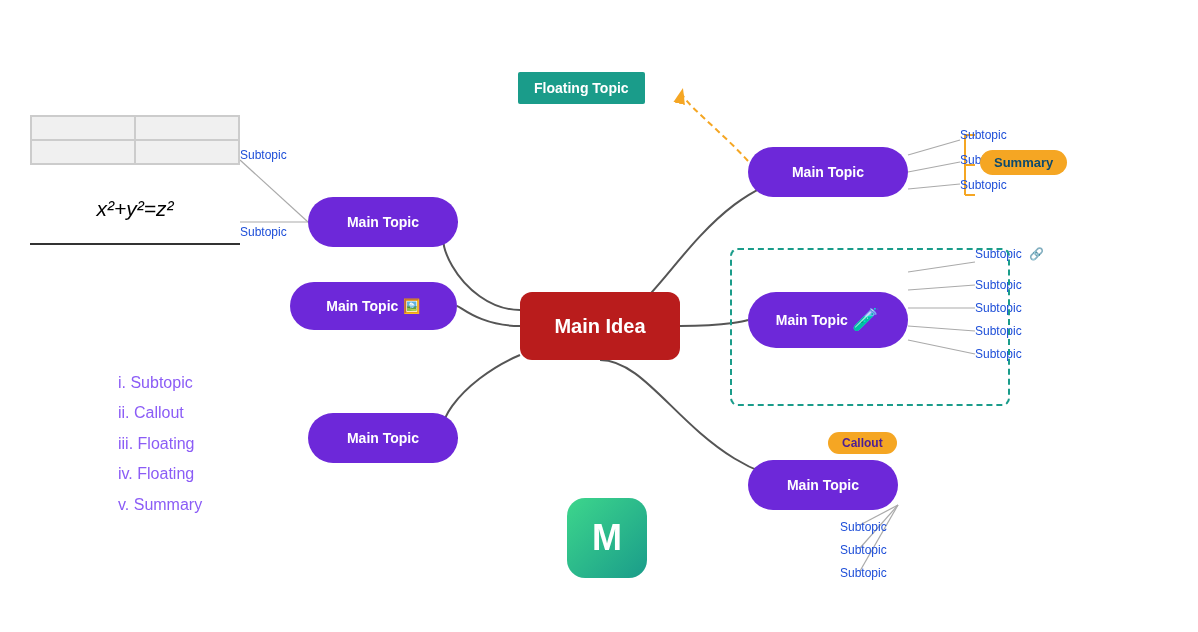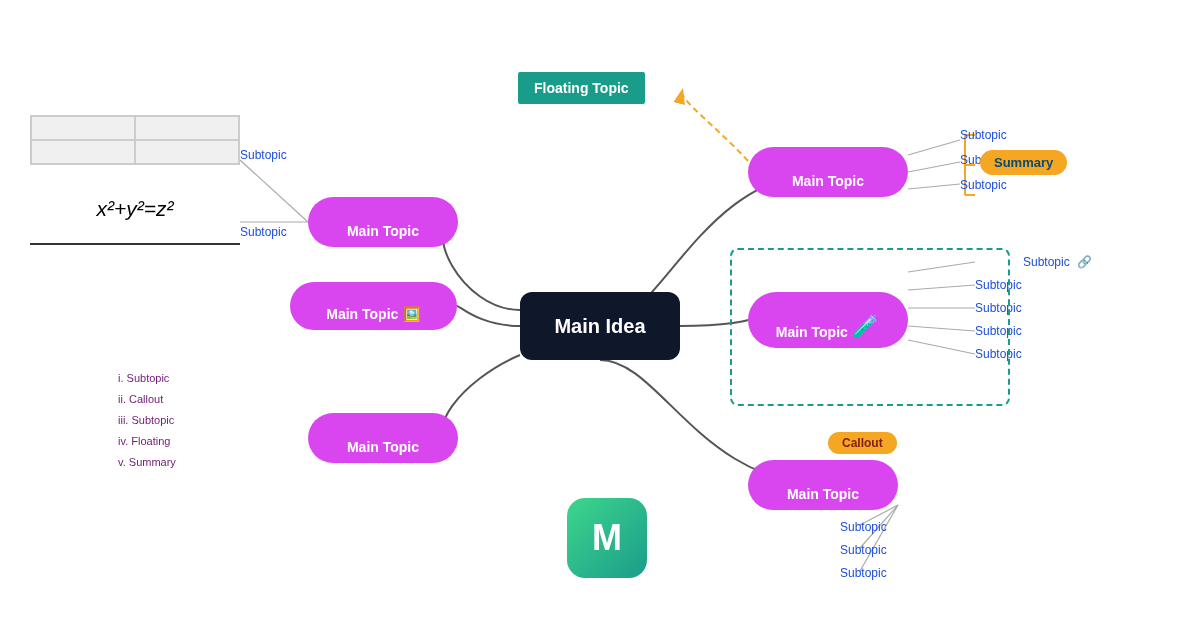--- a/index.html
+++ b/index.html
@@ -18,41 +18,40 @@
       height: 632px;
       pointer-events: none;
     }
     .node {
       position: absolute;
       display: flex;
       align-items: center;
       justify-content: center;
     }
     .main-idea {
-      background: #0f172a;
+      background: #b91c1c;
       color: white;
       font-weight: bold;
       font-size: 20px;
       border-radius: 12px;
       width: 160px;
       height: 68px;
       left: 520px;
       top: 292px;
       z-index: 10;
     }
     .main-topic {
-      background: #d946ef;
+      background: #6d28d9;
       color: white;
       font-weight: bold;
       font-size: 14px;
       border-radius: 30px;
       padding: 8px 18px;
       white-space: nowrap;
       z-index: 10;
-      align-items: flex-end;
     }
     
     .mt-top-right {
       left: 748px;
       top: 147px;
       width: 160px;
       height: 50px;
     }
     
     .mt-mid-right {
@@ -129,21 +128,21 @@
       left: 730px;
       top: 248px;
       width: 280px;
       height: 158px;
       z-index: 4;
     }
     
     .callout-bubble {
       position: absolute;
       background: #f5a623;
-      color: #7f1d1d;
+      color: #4c1d95;
       border-radius: 20px;
       padding: 4px 14px;
       font-size: 12px;
       font-weight: bold;
       left: 828px;
       top: 432px;
       white-space: nowrap;
       z-index: 15;
     }
     
@@ -198,22 +197,22 @@
       background: #f0f0f0;
     }
     
     .ordered-subtopics {
       position: absolute;
       left: 118px;
       top: 368px;
       z-index: 10;
     }
     .ordered-subtopics div {
-      font-size: 11px;
-      color: #701a75;
+      font-size: 16px;
+      color: #8b5cf6;
       line-height: 1.9;
     }
     
     .icon-beaker {
       font-size: 22px;
       margin-left: 5px;
     }
     .icon-note {
       font-size: 14px;
       margin-left: 5px;
@@ -290,21 +289,21 @@
   <span>Summary</span>
 </div>
 
 <div class="dashed-container"></div>
 
 <div class="node main-topic mt-mid-right" style="z-index:10;">
   <span>Main Topic</span>
   <span class="icon-beaker">🧪</span>
 </div>
 
-<div class="subtopic" style="left:975px; top:255px;margin-left:48px;">
+<div class="subtopic" style="left:975px; top:247px;">
   <span>Subtopic</span>
   <span style="margin-left:4px;">🔗</span>
 </div>
 <div class="subtopic" style="left:975px; top:278px;">Subtopic</div>
 <div class="subtopic" style="left:975px; top:301px;">Subtopic</div>
 <div class="subtopic" style="left:975px; top:324px;">Subtopic</div>
 <div class="subtopic" style="left:975px; top:347px;">Subtopic</div>
 
 <div class="node main-topic mt-bot-right">
   <span>Main Topic</span>
@@ -340,20 +339,20 @@
   <span class="icon-note">🖼️</span>
 </div>
 
 <div class="node main-topic mt-left-bot">
   <span>Main Topic</span>
 </div>
 
 <div class="ordered-subtopics">
   <div>i. Subtopic</div>
   <div>ii. Callout</div>
-  <div>iii. Subtopic</div>
+  <div>iii. Floating</div>
   <div>iv. Floating</div>
   <div>v. Summary</div>
 </div>
 
 <div class="mm-logo">
   <span class="mm-logo-inner">M</span>
 </div>
 
 </body></html>

